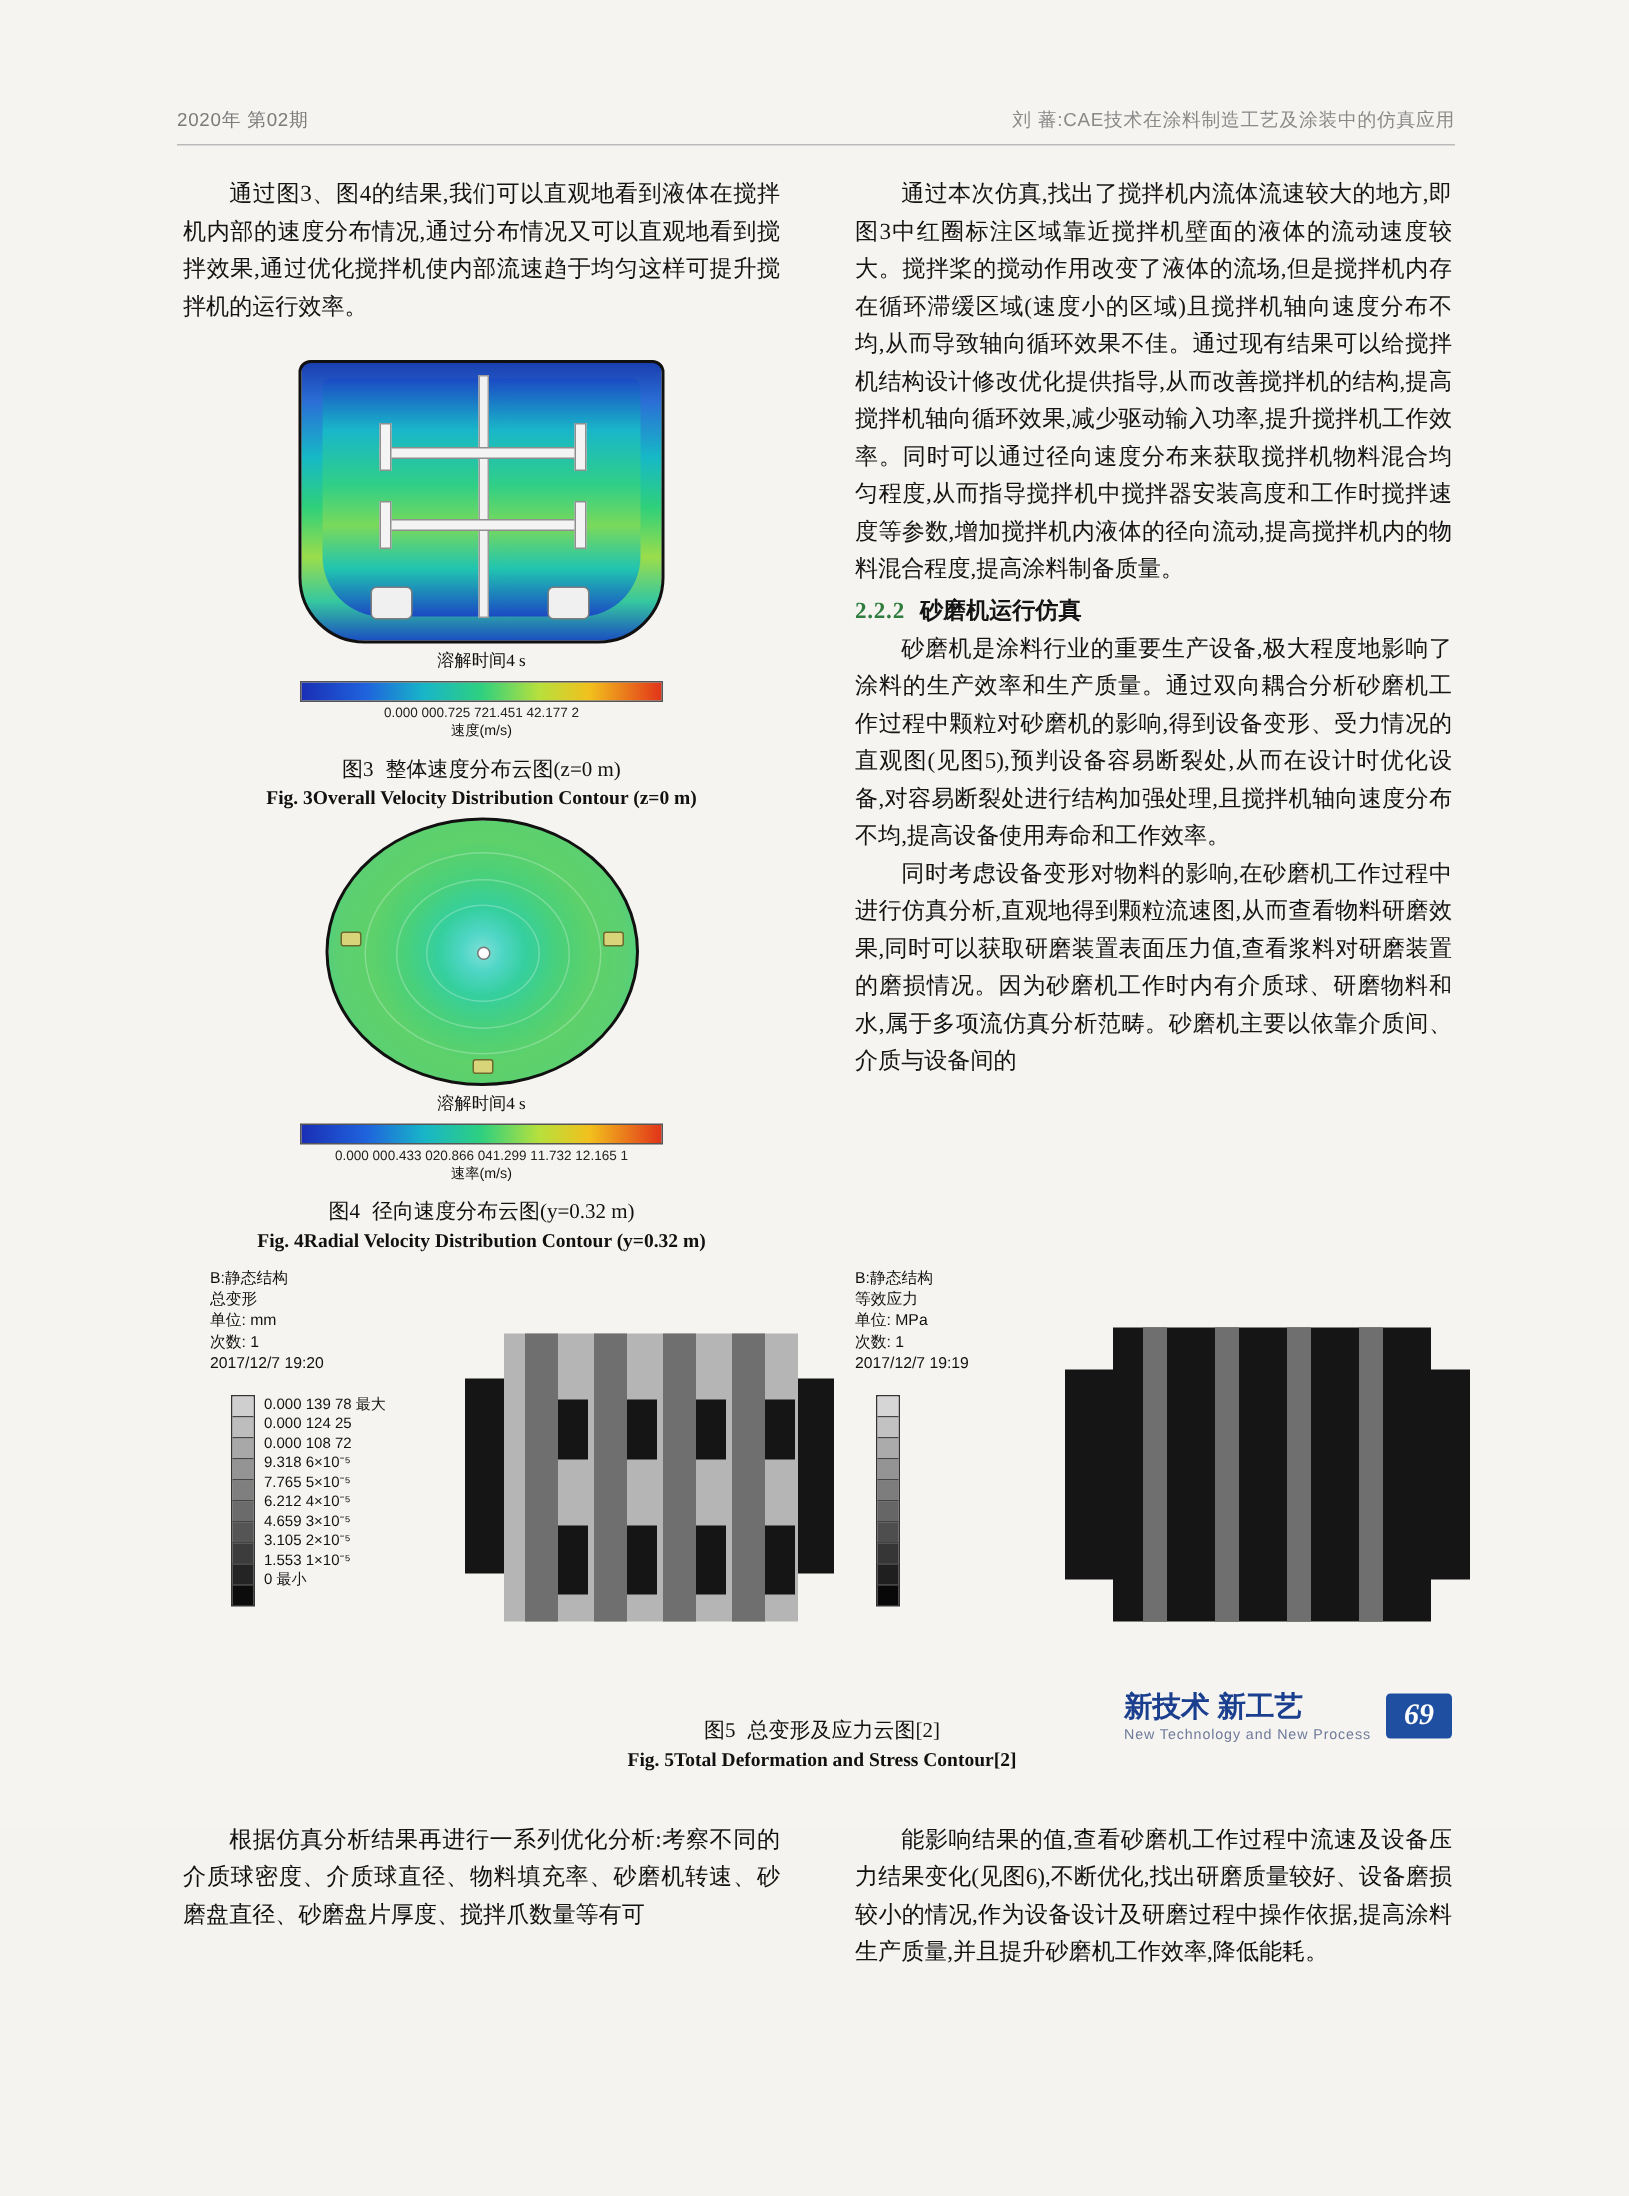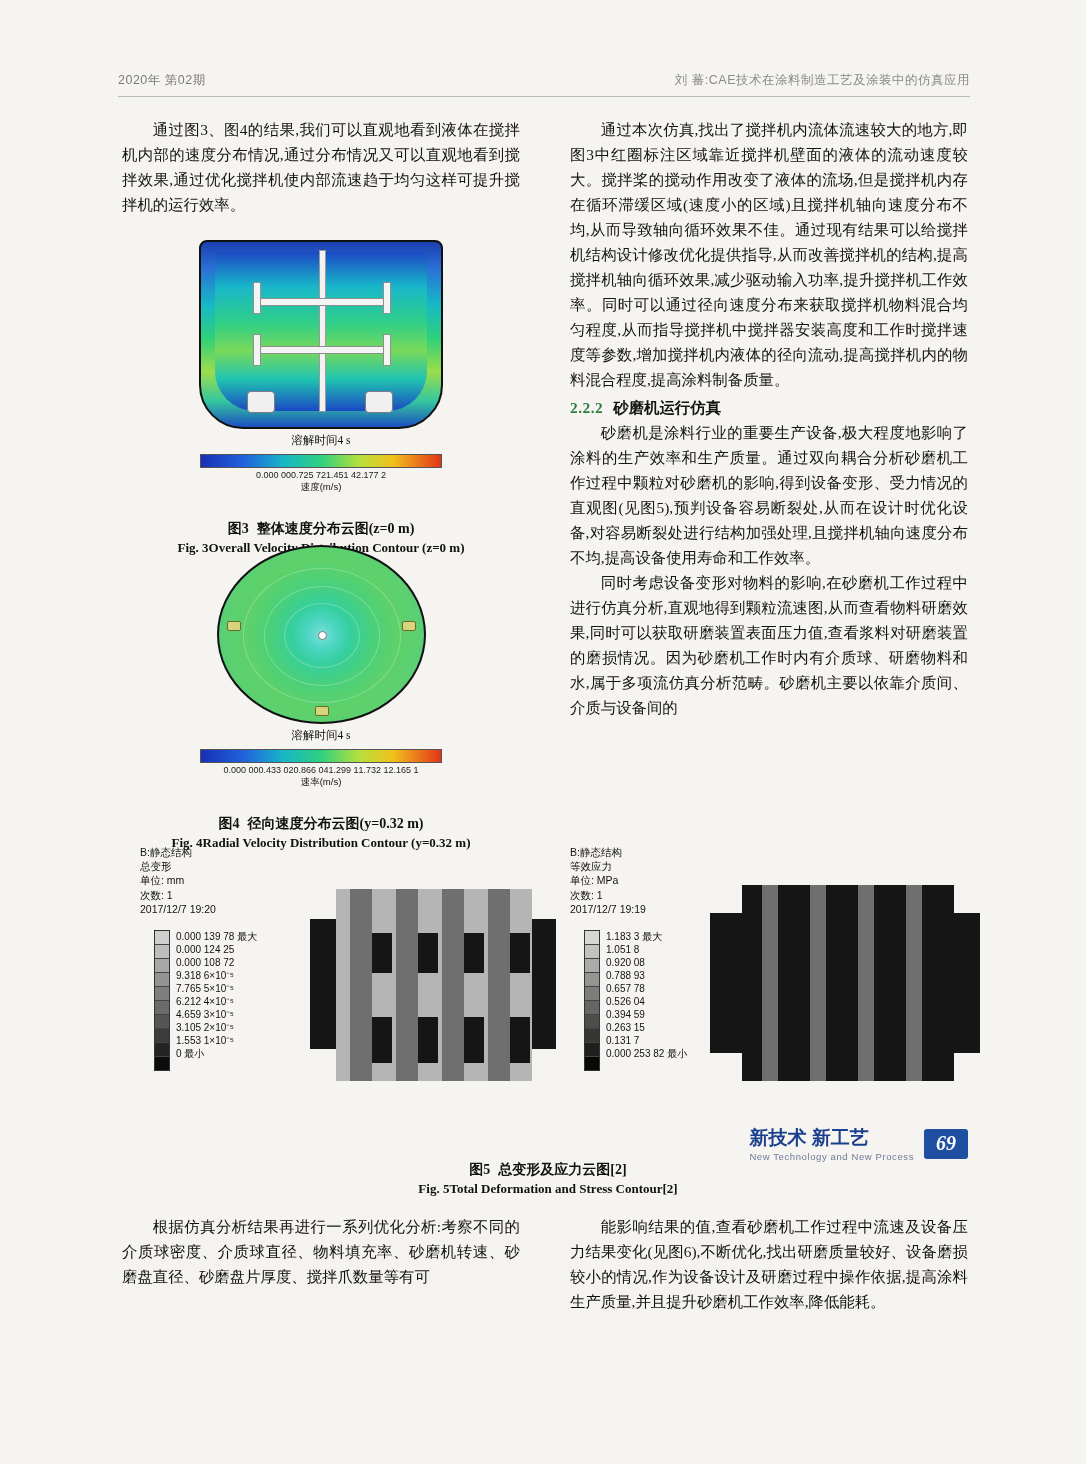--- a/index.html
+++ b/index.html
@@ -67,21 +67,21 @@
   .bu2{left:164px;}
   .fig-sub{font-size:11.5px;margin-top:4px;}
   .cbar{
     margin:6px auto 0;width:240px;height:12px;
     background:linear-gradient(90deg,#1a2fb5 0%, #1f63dd 18%, #18b5c8 34%, #2ed07f 50%, #b7e03c 66%, #f2c01d 80%, #e2341a 100%);
     border:1px solid #555;
   }
   .cbar-ticks{display:flex;justify-content:center;width:258px;margin:2px auto 0;font-size:9px;color:#222;
     font-family:"Liberation Sans",sans-serif;}
   .cbar-title{font-size:9.5px;margin-top:1px;font-family:"Liberation Sans",sans-serif;}
-  .fig-cap-cn{font-size:14px;font-weight:bold;margin-top:26px;}
+  .fig-cap-cn{font-size:14px;font-weight:normal;margin-top:10px;}
   .fig-cap-en{font-size:13px;font-weight:bold;margin-top:2px;font-family:"Liberation Serif",serif;}
   .fig-cap-cn .lbl{margin-right:8px;}
   
   #fig4{top:545px;}
   .fig4-img{
     position:relative;margin:0 auto;width:205px;height:175px;border-radius:50%;
     background:radial-gradient(circle at 50% 50%, #7fe0d6 0%, #4fd6c6 10%, #35cf9e 22%, #49d07a 38%, #5ed16a 55%, #5ccf72 72%, #3fcf92 88%, #2fb8a8 100%);
     border:2px solid #111;
   }
   .fig4-img:before{
@@ -284,32 +284,20 @@
               <i style="background:#c2c2c2"></i>
               <i style="background:#ababab"></i>
             <i style="background:#949494"></i>
               <i style="background:#7d7d7d"></i>
               <i style="background:#666"></i>
             <i style="background:#4e4e4e"></i>
               <i style="background:#363636"></i>
               <i style="background:#1f1f1f"></i>
             <i style="background:#080808"></i>
           </div>
-          <div class="legend-vals">
-            <div>1.183 3   最大</div>
-            <div>1.051 8</div>
-            <div>0.920 08</div>
-            <div>0.788 93</div>
-            <div>0.657 78</div>
-            <div>0.526 04</div>
-            <div>0.394 59</div>
-            <div>0.263 15</div>
-            <div>0.131 7</div>
-            <div>0.000 253 82   最小</div>
-          </div>
         </div>
         <div class="machine m-right">
           <div class="mach-body dark" style="left:0;top:46px;width:32px;height:140px;"></div>
           <div class="mach-body dark" style="left:32px;top:18px;width:212px;height:196px;"></div>
           <div class="mach-body mid" style="left:52px;top:18px;width:16px;height:196px;"></div>
           <div class="mach-body mid" style="left:100px;top:18px;width:16px;height:196px;"></div>
           <div class="mach-body mid" style="left:148px;top:18px;width:16px;height:196px;"></div>
           <div class="mach-body mid" style="left:196px;top:18px;width:16px;height:196px;"></div>
           <div class="mach-body dark" style="left:244px;top:46px;width:26px;height:140px;"></div>
         </div>

